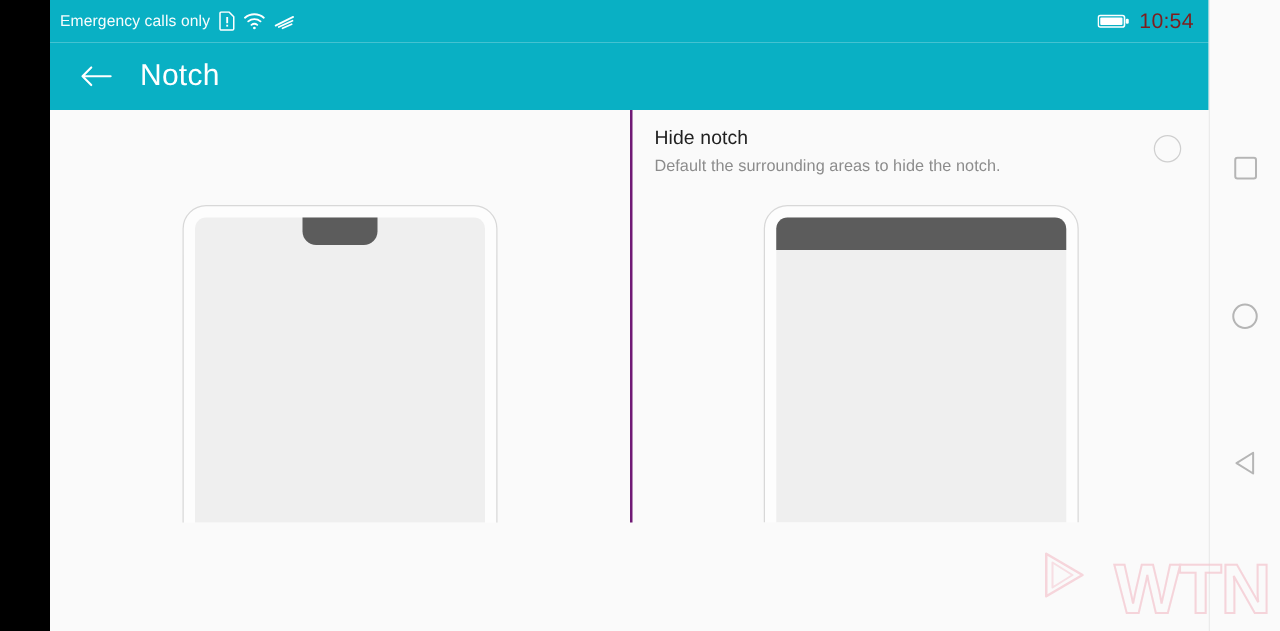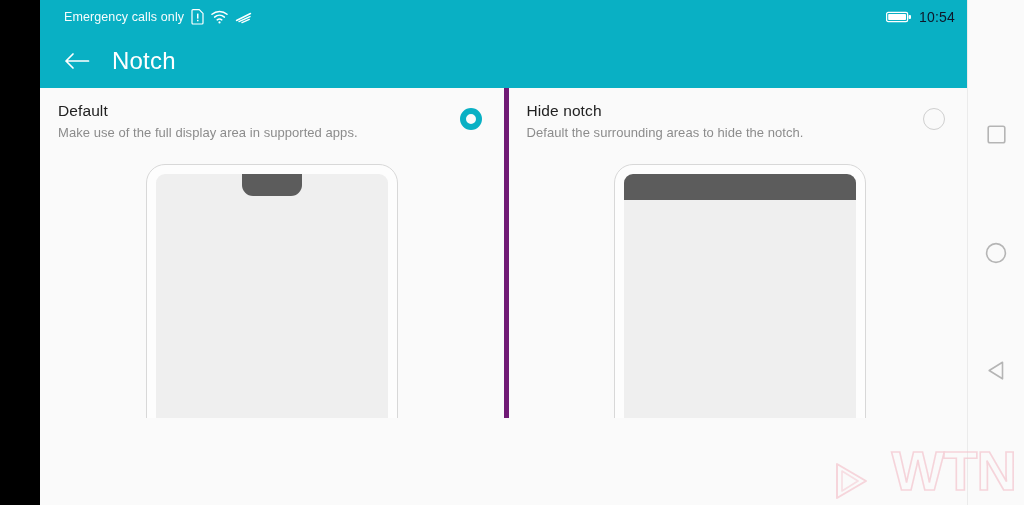--- a/index.html
+++ b/index.html
@@ -28,33 +28,33 @@
     width: 984px; height: 505px;
     background: #fafafa;
   }
 
   
   .status-bar {
     position: absolute; left: 0; top: 0;
     width: 927px; height: 34px;
     background: #09b0c4;
     display: flex; align-items: center;
-    padding: 0 12px 0 24px;
+    padding: 0 12px 0 8px;
   }
   .status-left { display: flex; align-items: center; gap: 7px; }
   .status-text {
     color: #ffffff; font-size: 12.5px;
     letter-spacing: .1px; white-space: nowrap;
     opacity: .97;
   }
   .status-right {
     margin-left: auto;
     display: flex; align-items: center; gap: 7px;
   }
-  .clock { color: #0f172a; font-size: 14px; letter-spacing: .2px; }
+  .clock { color: #7f1d1d; font-size: 17px; letter-spacing: .2px; }
   .sicon { display: block; }
 
   
   .toolbar {
     position: absolute; left: 0; top: 34px;
     width: 927px; height: 54px;
     background: #09b0c4;
     display: flex; align-items: center;
     padding-left: 20px; gap: 18px;
   }
@@ -78,21 +78,21 @@
     position: absolute; left: 0; top: 0;
     width: 927px; height: 330px;
     display: flex;
   }
   .option {
     position: relative;
     width: 463.5px; height: 330px;
     padding: 14px 22px 0 18px;
     overflow: hidden;
   }
-  .option.right { border-left: 5px solid #701a75; }
+  .option.right { border-left: 2px solid #701a75; }
 
   .opt-head { position: relative; padding-right: 46px; }
   .opt-title {
     font-size: 15.5px; color: #212121;
     letter-spacing: .1px; margin-bottom: 5px;
   }
   .opt-sub {
     font-size: 13px; color: #8c8c8c;
     letter-spacing: .05px;
   }
@@ -159,21 +159,21 @@
   }
   .nav-btn {
     width: 36px; height: 36px;
     display: flex; align-items: center; justify-content: center;
     cursor: pointer;
   }
 
   
   .watermark {
     position: absolute; right: 8px; bottom: 2px;
-    display: flex; align-items: flex-end; gap: 20px;
+    display: flex; align-items: flex-start; gap: 20px;
     pointer-events: none;
   }
   .wm-text {
     font-size: 56px; font-weight: bold;
     letter-spacing: -1px;
     color: transparent;
     -webkit-text-stroke: 1.6px #f4c6cf;
     opacity: .72;
   }
 </style>
@@ -223,25 +223,20 @@
         </svg>
       </div>
       <div class="toolbar-title">Notch</div>
     </div>
 
     <div class="content">
 
       <div class="options">
 
         <div class="option left">
-          <div class="opt-head">
-            <div class="opt-title">Default</div>
-            <div class="opt-sub">Make use of the full display area in supported apps.</div>
-            <div class="radio on"></div>
-          </div>
           <div class="preview-wrap">
             <div class="preview">
               <div class="preview-screen"></div>
               <div class="notch-cut"></div>
             </div>
           </div>
 
         </div>
 
         <div class="option right">

